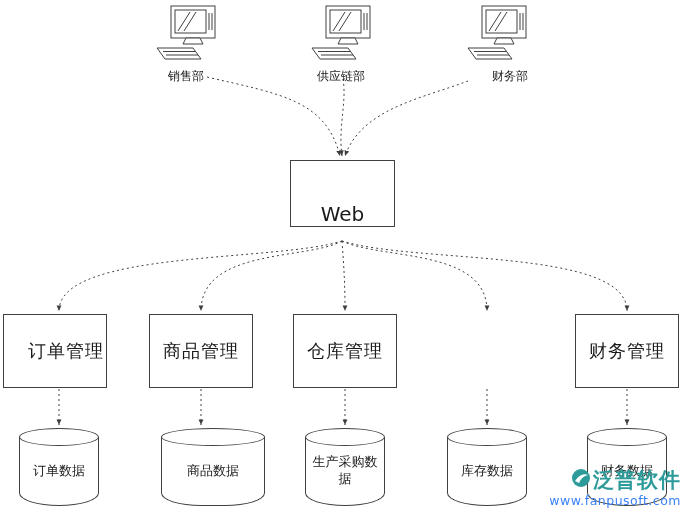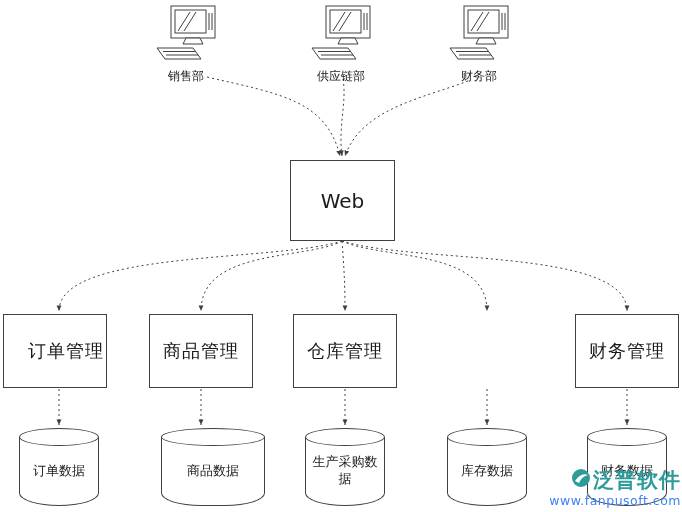--- a/index.html
+++ b/index.html
@@ -14,21 +14,21 @@
   }
   .conn { fill:none; stroke:#404040; stroke-width:1; stroke-dasharray:2 3; }
 
   .client { position:absolute; width:72px; text-align:center; z-index:2; }
   .client-label { font-size:12px; margin-top:1px; color:#1a1a1a; white-space:nowrap; }
 
   .node {
     position:absolute; box-sizing:border-box; border:1px solid #404040; background:#fff;
     display:flex; align-items:center; justify-content:center; z-index:2;
   }
-  .web-box { left:290px; top:160px; width:105px; height:81px; font-size:20px; }
+  .web-box { left:290px; top:160px; width:105px; height:67px; font-size:20px;align-items:flex-end; }
   .module { top:314px; width:104px; height:74px; font-size:18px; letter-spacing:1px; }
 
   .cyl { position:absolute; top:428px; width:80px; height:78px; z-index:2; }
   .cyl-body {
     position:absolute; top:9px; left:0; right:0; bottom:0; background:#fff;
     border:1px solid #404040; border-top:none;
     border-radius:0 0 40px 40px / 0 0 13px 13px;
   }
   .cyl-top {
     position:absolute; top:0; left:0; right:0; height:18px; background:#fff;
@@ -99,21 +99,21 @@
       <line x1="23" y1="26" x2="35" y2="7" stroke="#404040"></line>
       <line x1="29" y1="26" x2="41" y2="7" stroke="#404040"></line>
       <path d="M31,33 h14 l3,6 h-20 z" fill="#fff" stroke="#404040"></path>
       <path d="M2,43 L38,43 L46,54 L10,54 Z" fill="#fff" stroke="#404040"></path>
       <line x1="8" y1="46.5" x2="40" y2="46.5" stroke="#404040"></line>
       <line x1="11" y1="50" x2="43" y2="50" stroke="#404040"></line>
     </svg>
     <div class="client-label">销售部</div>
   </div>
 
-  <div class="client" style="left:443px; top:5px;">
+  <div class="client" style="left:456px; top:5px;text-align:right;">
     <svg width="62" height="58" viewBox="0 0 62 58">
       <rect x="16" y="1" width="44" height="32" fill="#fff" stroke="#404040"></rect>
       <rect x="20" y="5" width="31" height="23" fill="#fff" stroke="#404040"></rect>
       <line x1="54" y1="8" x2="54" y2="25" stroke="#404040"></line>
       <line x1="57" y1="8" x2="57" y2="25" stroke="#404040"></line>
       <line x1="23" y1="26" x2="35" y2="7" stroke="#404040"></line>
       <line x1="29" y1="26" x2="41" y2="7" stroke="#404040"></line>
       <path d="M31,33 h14 l3,6 h-20 z" fill="#fff" stroke="#404040"></path>
       <path d="M2,43 L38,43 L46,54 L10,54 Z" fill="#fff" stroke="#404040"></path>
       <line x1="8" y1="46.5" x2="40" y2="46.5" stroke="#404040"></line>

